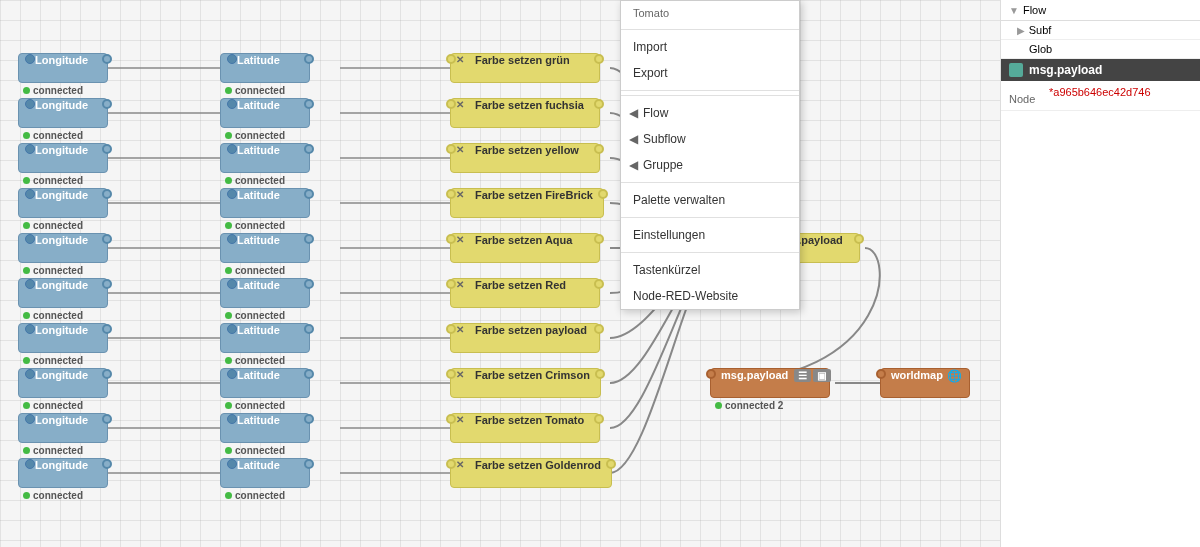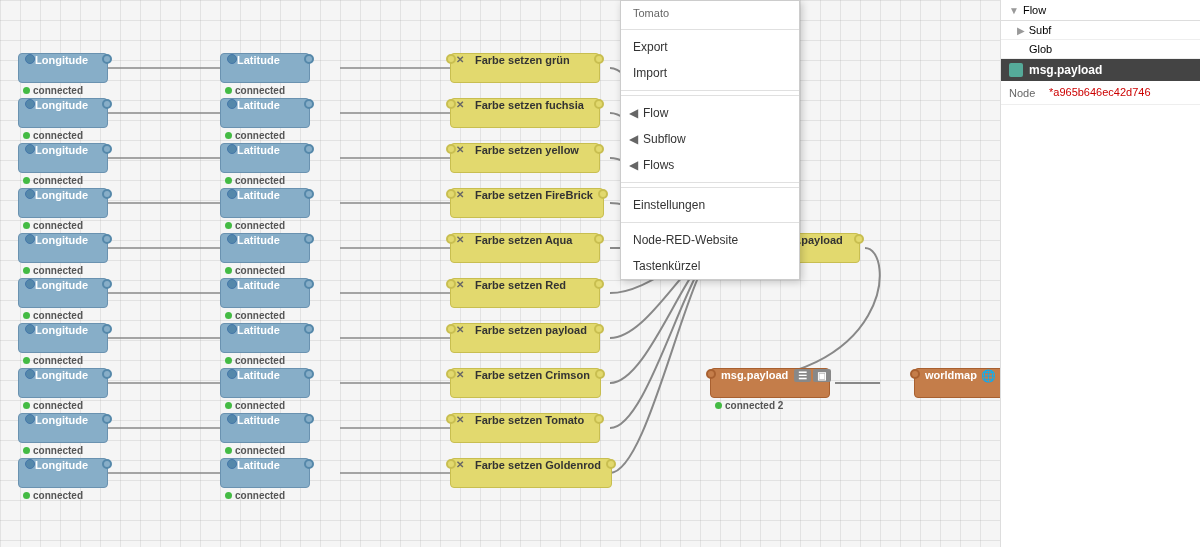--- a/index.html
+++ b/index.html
@@ -218,20 +218,21 @@
       padding: 5px 8px;
       border-bottom: 1px solid #eee;
       font-size: 11px;
       align-items: flex-start;
     }
     .panel-label {
       color: #666;
       width: 40px;
       flex-shrink: 0;
       padding-top: 1px;
+      margin-top: 6px;
     }
     .panel-value {
       color: #c00;
       word-break: break-all;
       font-size: 11px;
     }
     .panel-value-gray {
       color: #333;
     }
   </style>
@@ -542,62 +543,65 @@
     <div class="node-port-left" style="background:#c47d4a; border-color:#a86030;"></div>
 
     <span style="margin-left:6px; background:#888; border-radius:2px; padding:1px 4px; font-size:10px; color:#fff;">☰</span>
     <span style="margin-left:2px; background:#888; border-radius:2px; padding:1px 4px; font-size:10px; color:#fff;">▣</span>
     <div class="node-status">
       <div class="status-dot"></div>
       <span>connected 2</span>
     </div>
   </div>
 
-  <div class="node node-worldmap" style="left:914px; top:368px;">
+  <div class="node node-worldmap" style="left:880px; top:368px;">
     <span>worldmap</span>
     <span style="margin-left:4px; font-size:12px;">🌐</span>
     <div class="node-port-left" style="background:#c47d4a; border-color:#a86030;"></div>
   </div>
 
   <div class="context-menu">
     <div class="context-menu-item with-arrow" style="color:#666; font-size:11px;">
       <span>Tomato</span>
     </div>
     <div class="context-menu-divider"></div>
     <div class="context-menu-item">
+      <span>Import</span>
+    </div>
+    <div class="context-menu-item">
       <span>Export</span>
-    </div>
-    <div class="context-menu-item">
-      <span>Import</span>
     </div>
     <div class="context-menu-divider"></div>
     <div class="context-menu-divider"></div>
     <div class="context-menu-item with-left-arrow">
       <span class="left-arrow">◀</span>
       <span>Flow</span>
     </div>
     <div class="context-menu-item with-left-arrow">
       <span class="left-arrow">◀</span>
       <span>Subflow</span>
     </div>
     <div class="context-menu-item with-left-arrow">
       <span class="left-arrow">◀</span>
-      <span>Flows</span>
+      <span>Gruppe</span>
     </div>
     <div class="context-menu-divider"></div>
+    <div class="context-menu-item">
+      <span>Palette verwalten</span>
+    </div>
     <div class="context-menu-divider"></div>
     <div class="context-menu-item">
       <span>Einstellungen</span>
     </div>
     <div class="context-menu-divider"></div>
     <div class="context-menu-item">
+      <span>Tastenkürzel</span>
+    </div>
+    <div class="context-menu-item">
       <span>Node-RED-Website</span>
-    </div>
-    <div class="context-menu-item">
-      <span>Tastenkürzel</span>
     </div>
   </div>
 </div>
 
 <div class="right-panel">
 
   <div style="padding:4px 8px; font-size:11px; border-bottom:1px solid #ddd; display:flex; align-items:center; gap:4px; cursor:pointer;">
     <span style="color:#999; font-size:10px;">▼</span>
     <span style="font-weight:500;">Flow</span>
   </div>

